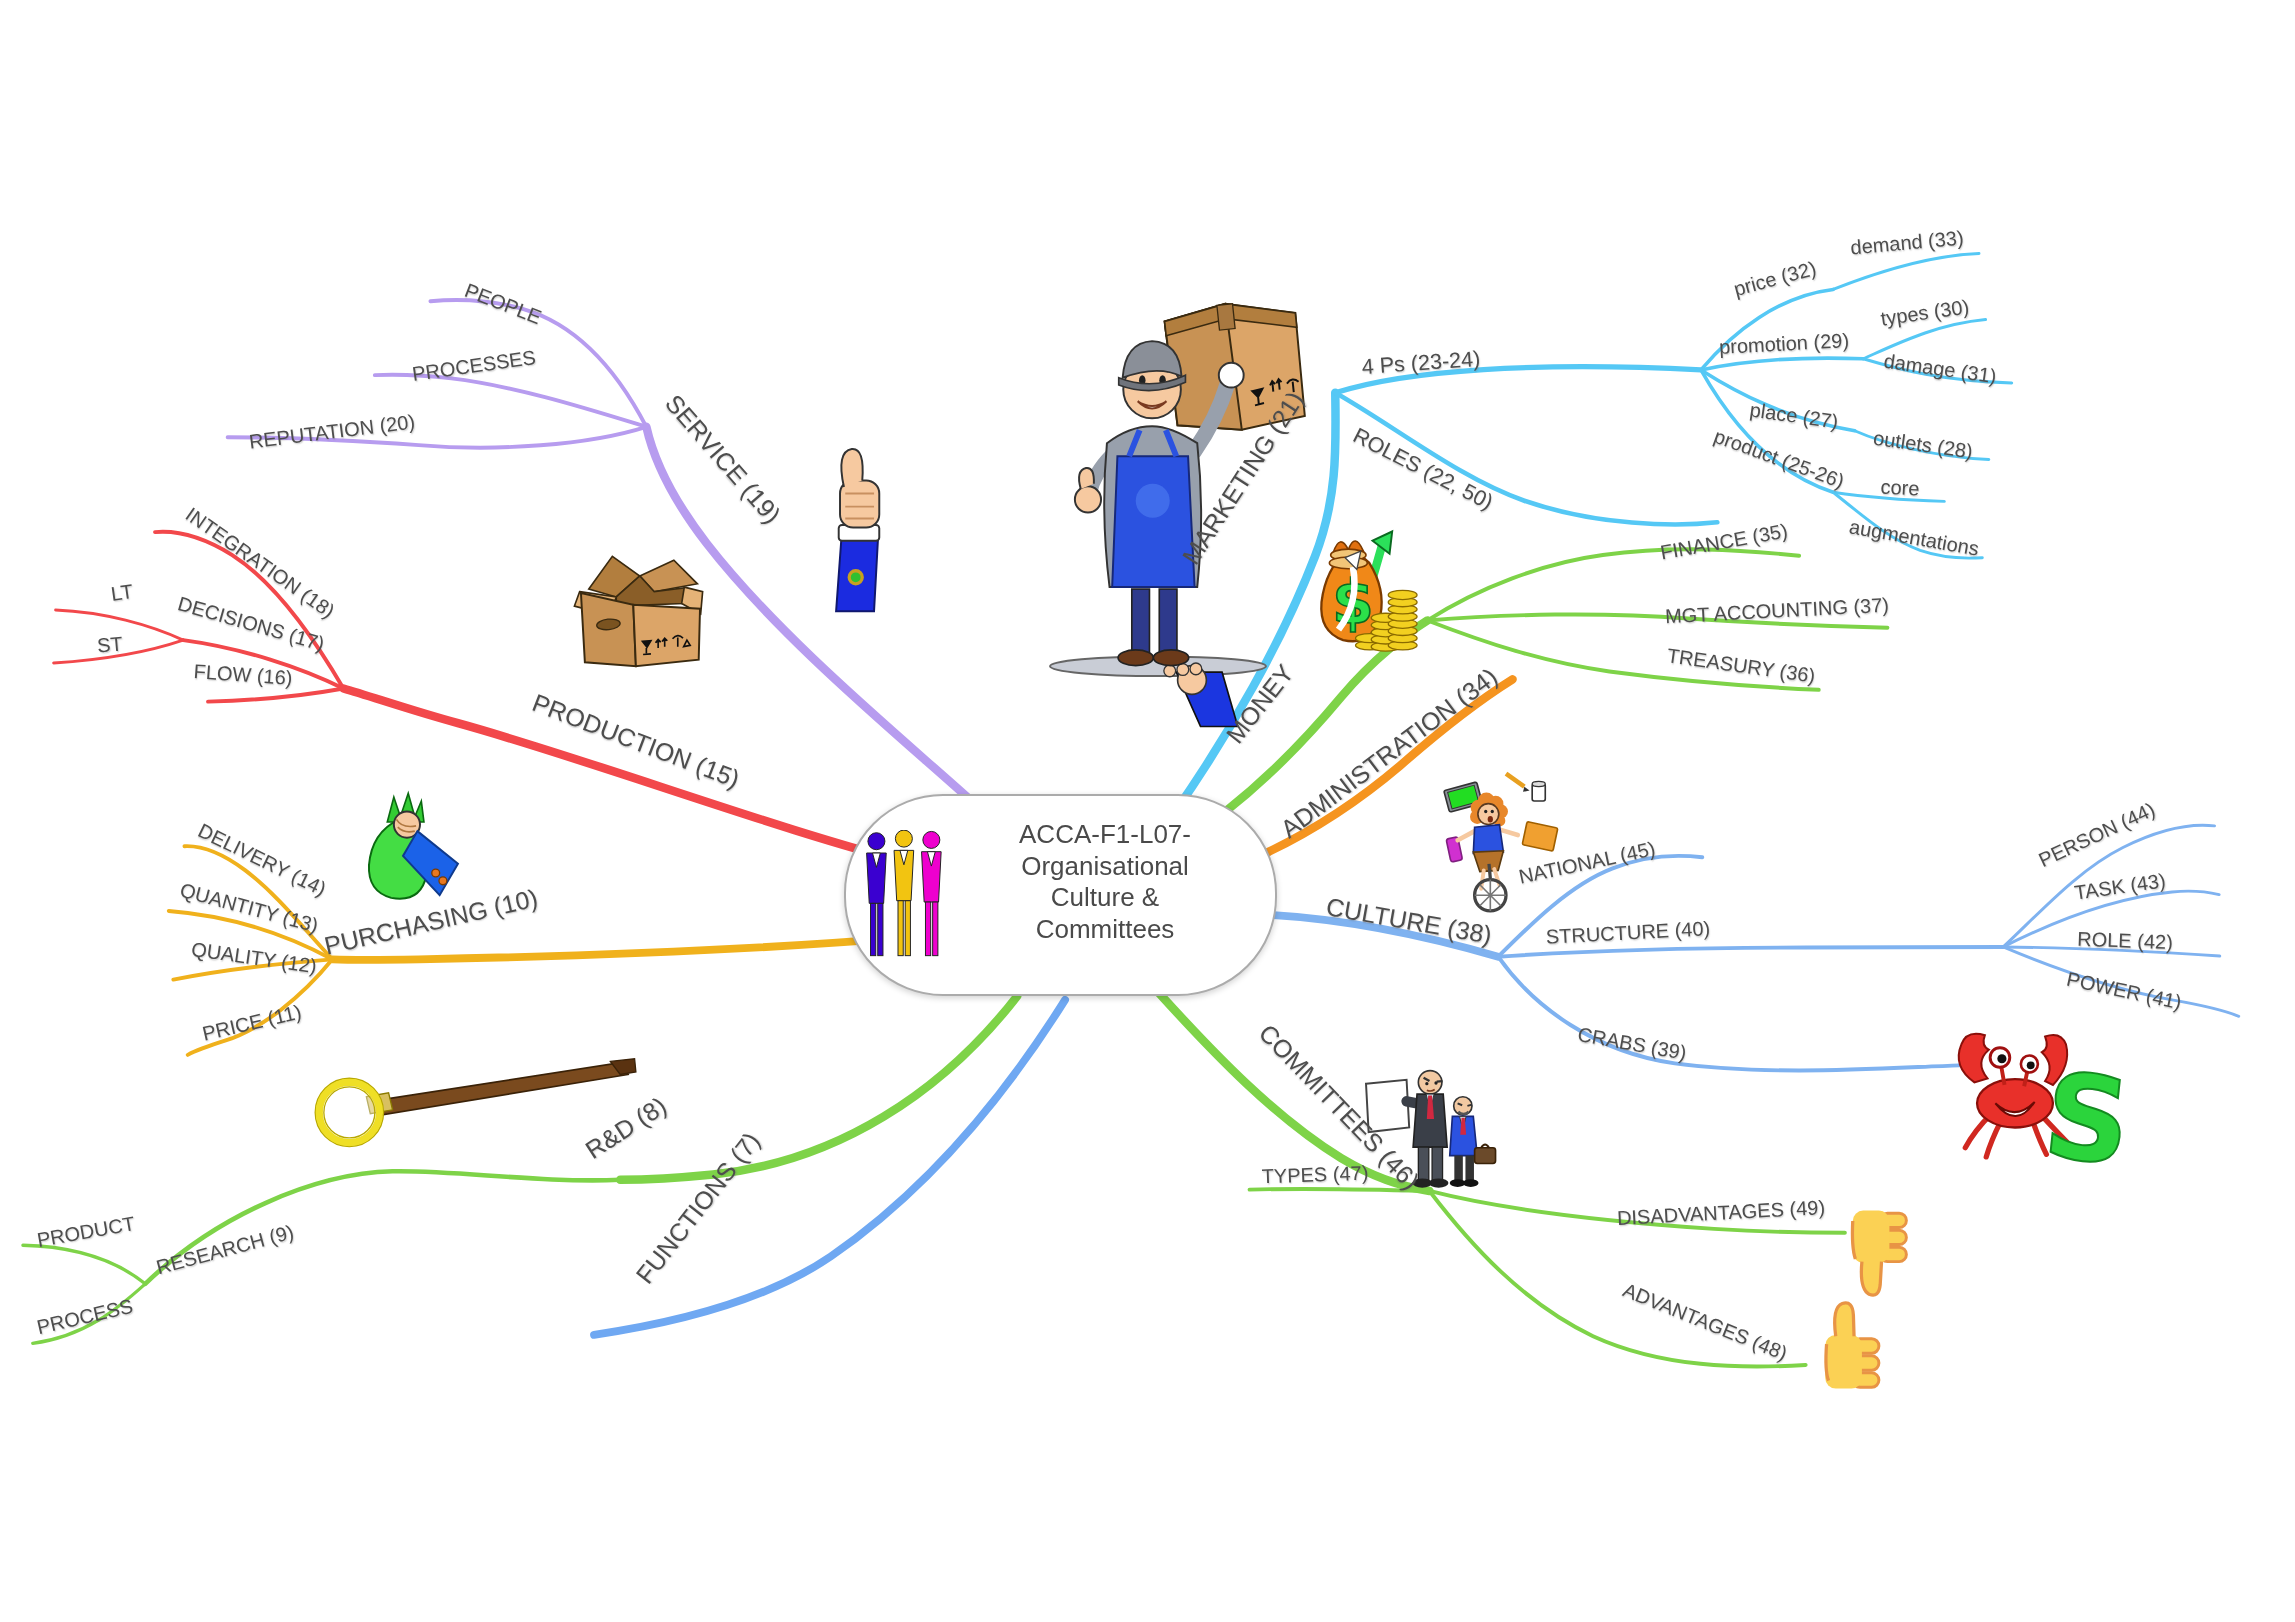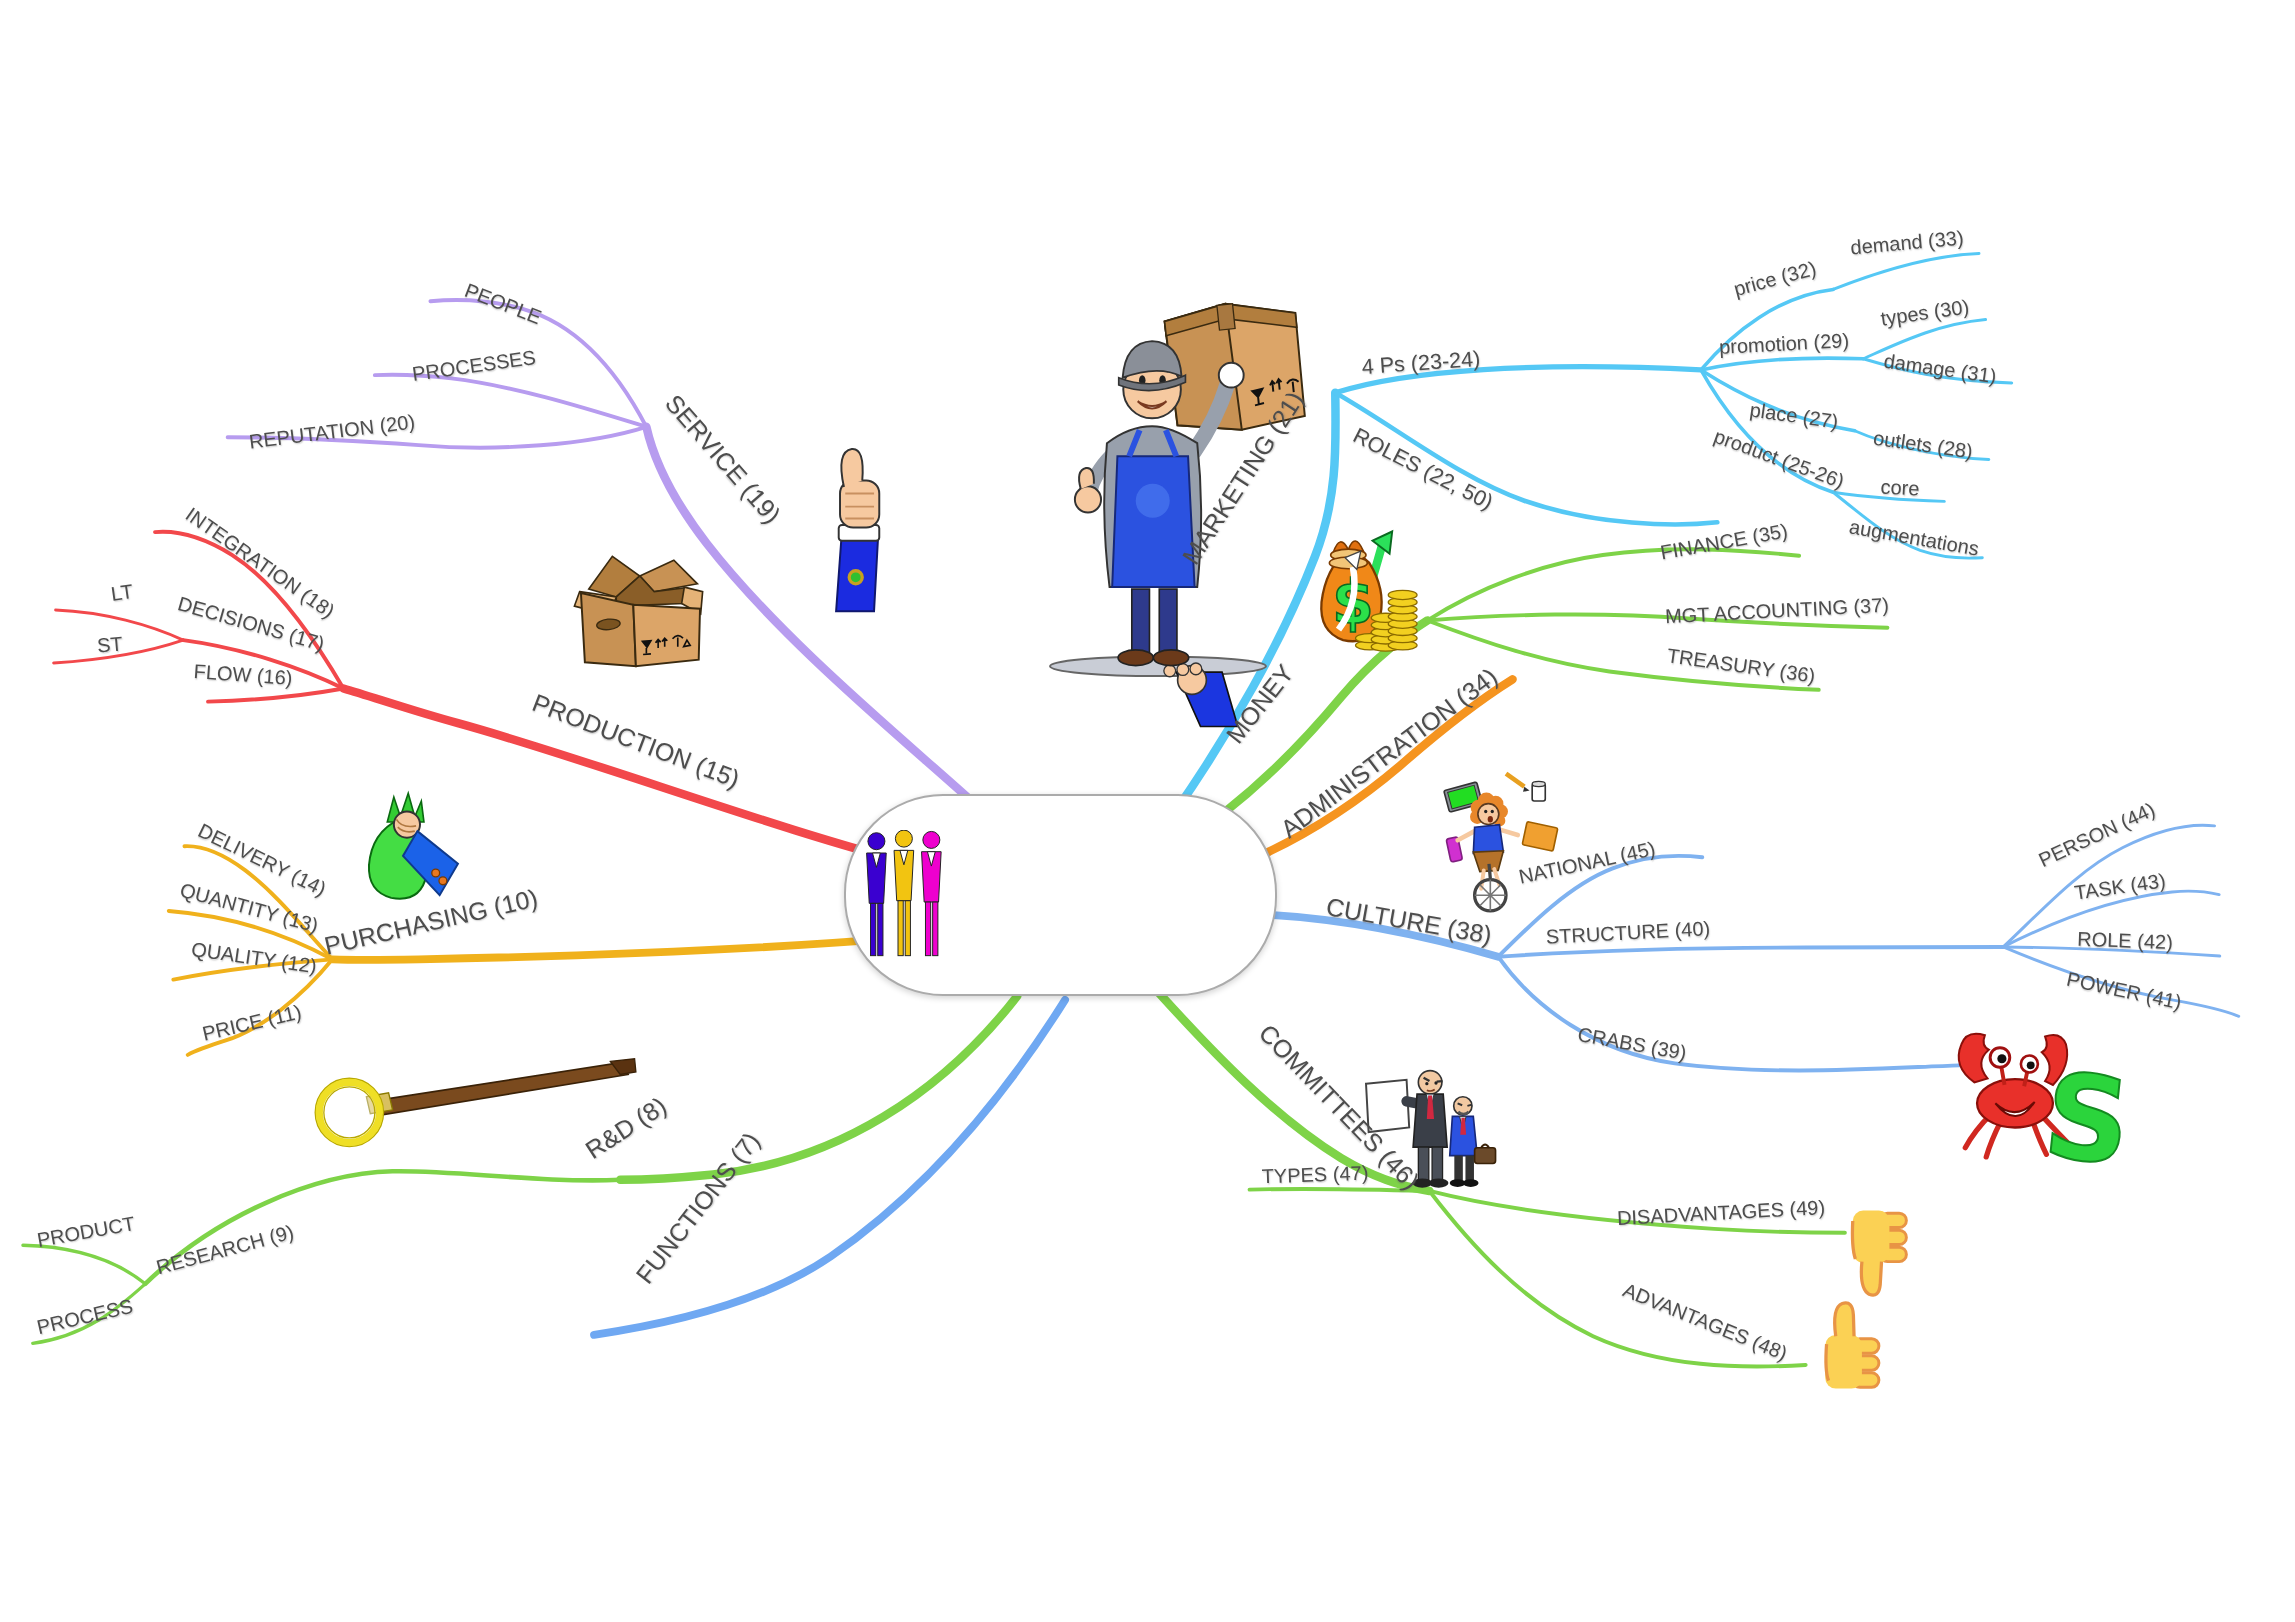--- a/index.html
+++ b/index.html
@@ -349,20 +349,24 @@
       </g>
       <g fill="#EE00CE" transform="translate(84,-2)">
         <circle cx="19" cy="17" r="13"></circle>
         <path d="M4,35 L34,35 L30,112 L8,112 Z"></path>
         <rect x="10" y="112" width="8" height="82"></rect>
             <rect x="21" y="112" width="8" height="82"></rect>
         <path d="M13,35 L25,35 L19,57 Z" fill="#fff"></path>
       </g>
     </g>
   </svg>
+  <div id="central-title">ACCA-F1-L07-
+Organisational
+Culture &amp;
+Committees</div>
 </div>
 
 
 <div class="lbl main" style="left:723px;top:459px;--r:49deg">SERVICE (19)</div>
 <div class="lbl sub" style="left:503px;top:304px;--r:21deg">PEOPLE</div>
 <div class="lbl sub" style="left:474px;top:366px;--r:-8deg">PROCESSES</div>
 <div class="lbl sub" style="left:332px;top:432px;--r:-7deg">REPUTATION (20)</div>
 
 <div class="lbl main" style="left:636px;top:741px;--r:21deg">PRODUCTION (15)</div>
 <div class="lbl sub" style="left:260px;top:563px;--r:35deg">INTEGRATION (18)</div>

